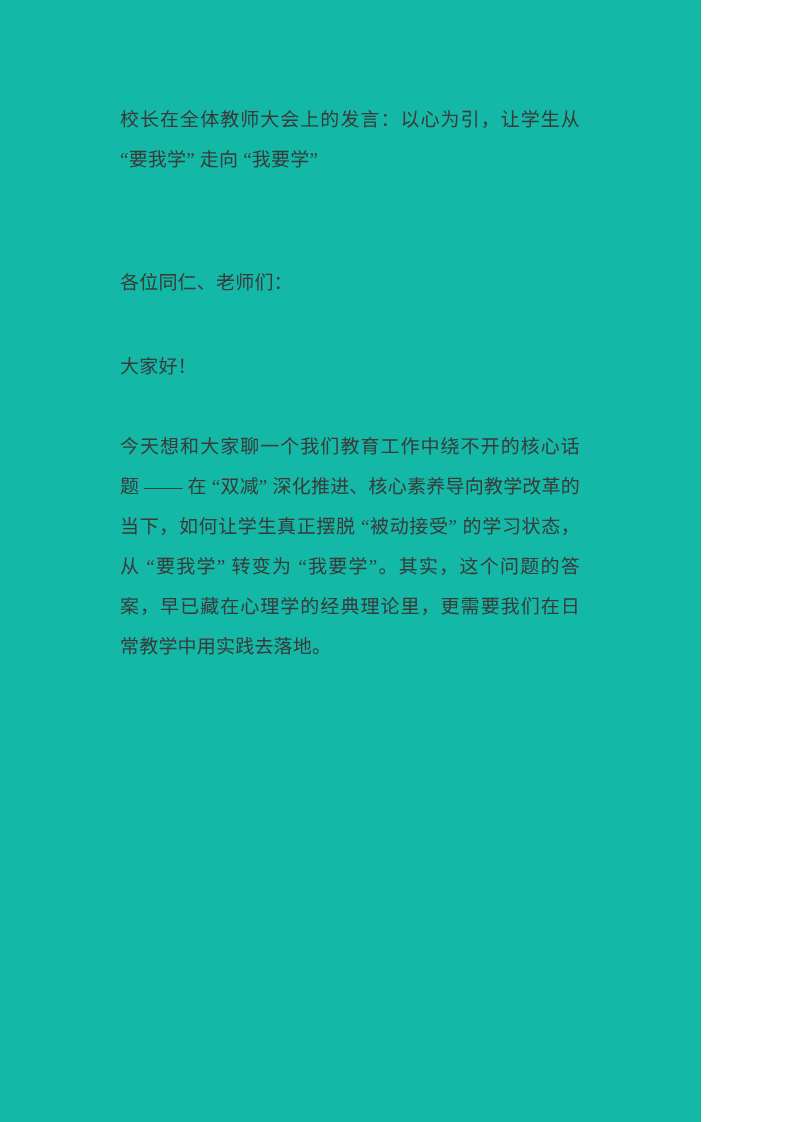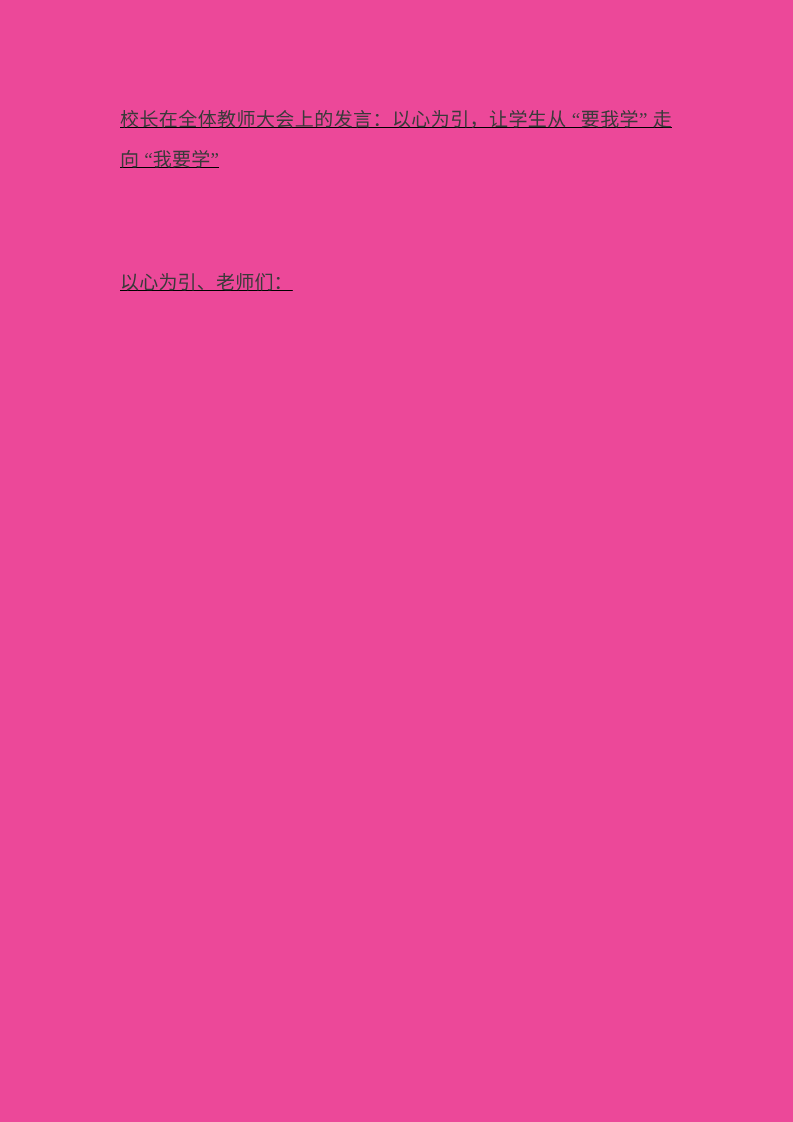--- a/index.html
+++ b/index.html
@@ -7,25 +7,24 @@
     padding: 0;
     background: #ffffff;
   }
   body {
     width: 793px;
     height: 1122px;
     overflow: hidden;
   }
   .page {
     box-sizing: border-box;
-    width: 793px;
+    width: 701px;
     height: 1122px;
-    background: #ec4899;
+    background: #14b8a6;
     padding: 100px 121px 0 120px;
-    text-decoration: underline;
   }
   .doc-text {
     font-family: "Liberation Serif", "DejaVu Serif", serif;
     font-size: 19px;
     line-height: 40px;
     color: #3a3a3a;
     text-align: justify;
     letter-spacing: 0.2px;
     margin: 0;
     word-break: break-all;
@@ -46,17 +45,19 @@
   .para-theory {
     margin-bottom: 0;
   }
 </style>
 </head>
 <body>
 
 <div class="page">
   <p class="doc-text doc-title">校长在全体教师大会上的发言：以心为引，让学生从 “要我学” 走向 “我要学”</p>
 
-  <p class="doc-text para-salutation">以心为引、老师们：</p>
+  <p class="doc-text para-salutation">各位同仁、老师们：</p>
 
+  <p class="doc-text para-greeting">大家好！</p>
 
+  <p class="doc-text para-intro">今天想和大家聊一个我们教育工作中绕不开的核心话题 —— 在 “双减” 深化推进、核心素养导向教学改革的当下，如何让学生真正摆脱 “被动接受” 的学习状态，从 “要我学” 转变为 “我要学”。其实，这个问题的答案，早已藏在心理学的经典理论里，更需要我们在日常教学中用实践去落地。</p>
 
 </div>
 
 </body></html>

